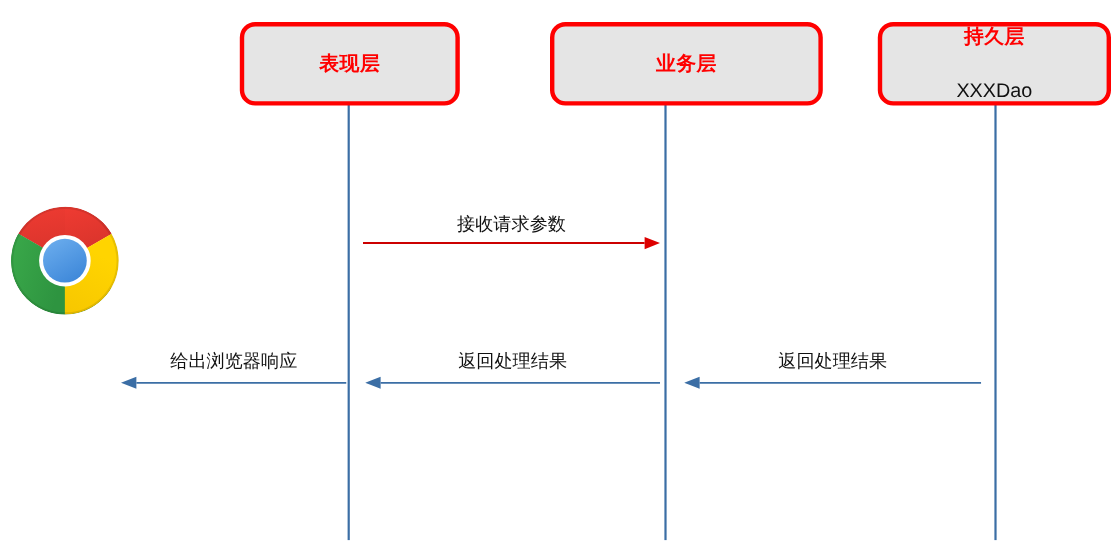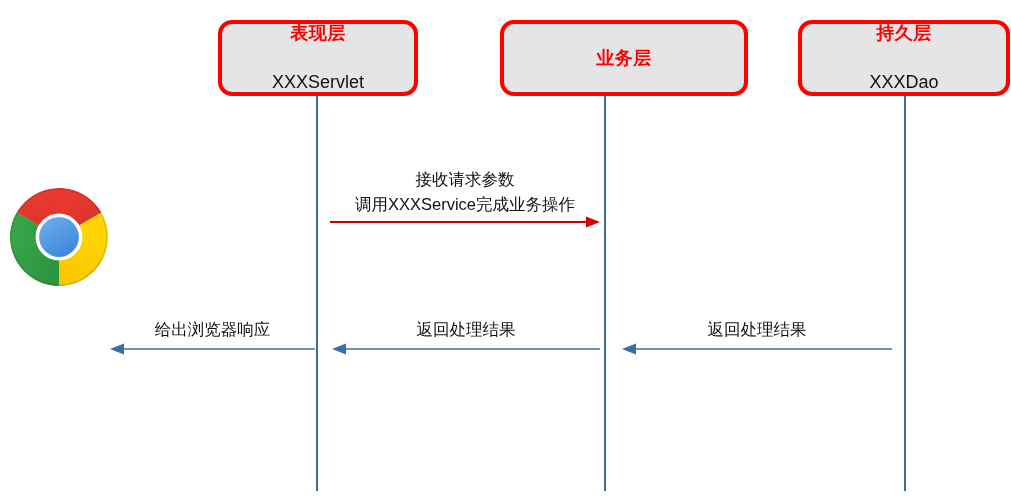--- a/index.html
+++ b/index.html
@@ -92,21 +92,20 @@
 <body>
 
 <div id="diagram">
 
   <div class="lifeline" style="left:316px;"></div>
   <div class="lifeline" style="left:604px;"></div>
   <div class="lifeline" style="left:904px;"></div>
 
   <div class="participant" style="left:218px; top:20px; width:200px;">
     <div class="layer-name">表现层</div>
-    <div class="class-name">XXXServlet</div>
   </div>
 
   <div class="participant" style="left:500px; top:20px; width:248px;">
     <div class="layer-name">业务层</div>
   </div>
 
   <div class="participant" style="left:798px; top:20px; width:212px;">
     <div class="layer-name">持久层</div>
     <div class="class-name">XXXDao</div>
   </div>
@@ -148,21 +147,20 @@
         <circle cx="50" cy="50" r="19.5" fill="url(#gBlue)"></circle>
       </g>
       <circle cx="50" cy="50" r="47" fill="none" stroke="#00000018" stroke-width="2"></circle>
     </svg>
   </div>
 
 
   <div class="message request" style="left:330px; top:152px; width:270px; height:72px;">
     <div class="labels">
       <div>接收请求参数</div>
-      <div>调用XXXService完成业务操作</div>
     </div>
     <div class="arrow" style="top:62px;">
       <svg width="270" height="12" viewBox="0 0 270 12" preserveAspectRatio="none" aria-hidden="true">
         <line x1="0" y1="6" x2="256" y2="6" stroke="#cc0000" stroke-width="1.8"></line>
         <polygon points="256,0.5 270,6 256,11.5" fill="#dd0000"></polygon>
       </svg>
     </div>
   </div>
 
 

